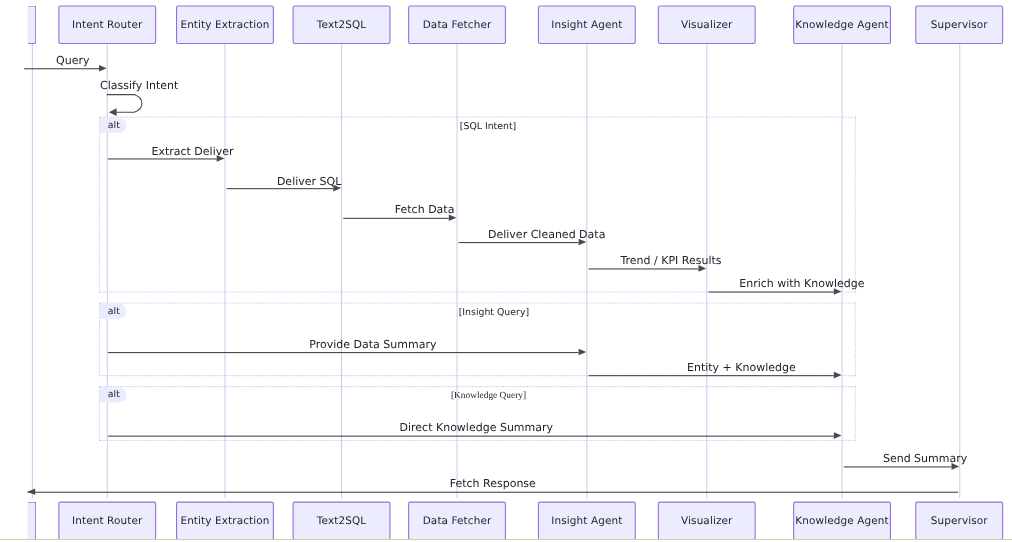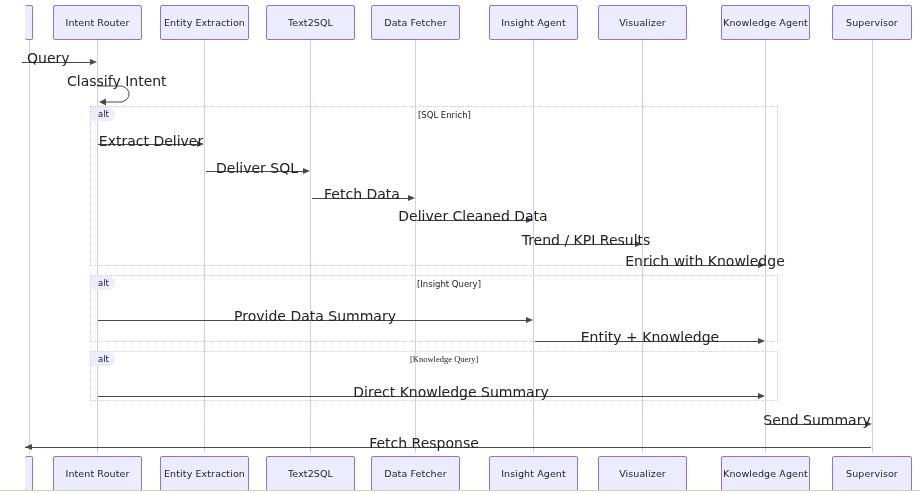--- a/index.html
+++ b/index.html
@@ -59,24 +59,25 @@
   .arrowhead{
     position:absolute;
     width:0;height:0;
     border-top:3.5px solid transparent;
     border-bottom:3.5px solid transparent;
   }
   .arrowhead.right{border-left:7px solid #4a4a4a;}
   .arrowhead.left{border-right:7px solid #4a4a4a;}
   .msg-label{
     position:absolute;
-    font-size:14px;
+    font-size:10px;
     color:#222228;
     white-space:nowrap;
     transform:translateX(-50%);
+    margin-left:24px;
   }
   .msg-label.lead{transform:none;}
 
   
   .selfloop{position:absolute;}
 
   
   .bottom-rule{
     position:absolute;
     left:0;width:920px;height:1px;
@@ -113,21 +114,21 @@
   <div class="msg-label lead" style="left:27px;top:50px;">Query</div>
 
   <svg class="selfloop" style="left:96px;top:82px;" width="48" height="24">
     <path d="M1,4 L26,4 A13,9 0 0 1 26,20 L9,20" fill="none" stroke="#4a4a4a" stroke-width="1"></path>
     <polygon points="10,16.5 10,23.5 3,20" fill="#4a4a4a"></polygon>
   </svg>
   <div class="msg-label lead" style="left:67px;top:73px;">Classify Intent</div>
 
   <div class="altblock" style="left:90px;top:106px;width:688px;height:160px;"></div>
   <div class="alt-tab" style="left:91px;top:107px;">alt</div>
-  <div class="alt-cond" style="left:418px;top:110px;">[SQL Enrich]</div>
+  <div class="alt-cond" style="left:418px;top:110px;">[SQL Intent]</div>
 
   <div class="msg" style="left:98px;top:144px;width:99px;"></div>
   <div class="arrowhead right" style="left:197px;top:140.5px;"></div>
   <div class="msg-label" style="left:151px;top:133px;">Extract Deliver</div>
 
   <div class="msg" style="left:206px;top:171px;width:97px;"></div>
   <div class="arrowhead right" style="left:303px;top:167.5px;"></div>
   <div class="msg-label" style="left:257px;top:160px;">Deliver SQL</div>
 
   <div class="msg" style="left:312px;top:198px;width:96px;"></div>
@@ -157,21 +158,21 @@
   <div class="msg" style="left:535px;top:341px;width:223px;"></div>
   <div class="arrowhead right" style="left:758px;top:337.5px;"></div>
   <div class="msg-label" style="left:650px;top:329px;">Entity + Knowledge</div>
 
   <div class="altblock" style="left:90px;top:351px;width:688px;height:50px;"></div>
   <div class="alt-tab" style="left:91px;top:352px;">alt</div>
   <div class="alt-cond" style="left:410px;top:354px;font-family:Liberation Serif, serif;">[Knowledge Query]</div>
 
   <div class="msg" style="left:98px;top:396px;width:660px;"></div>
   <div class="arrowhead right" style="left:758px;top:392.5px;"></div>
-  <div class="msg-label" style="left:451px;top:384px;">Direct Knowledge Summary</div>
+  <div class="msg-label" style="left:409px;top:384px;">Direct Knowledge Summary</div>
 
   <div class="msg" style="left:767px;top:424px;width:98px;"></div>
   <div class="arrowhead right" style="left:865px;top:420.5px;"></div>
   <div class="msg-label" style="left:817px;top:412px;">Send Summary</div>
 
   <div class="msg" style="left:25px;top:447px;width:846px;"></div>
   <div class="arrowhead left" style="left:25px;top:443.5px;"></div>
   <div class="msg-label" style="left:424px;top:435px;">Fetch Response</div>
 
   <div class="actor clipped" style="left:25px;top:456px;width:8px;height:35px;"></div>

